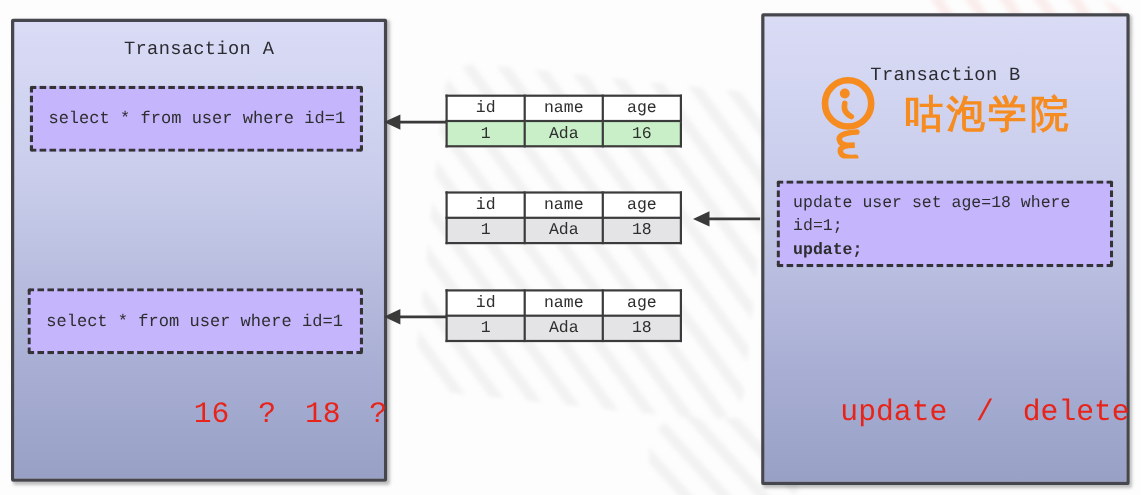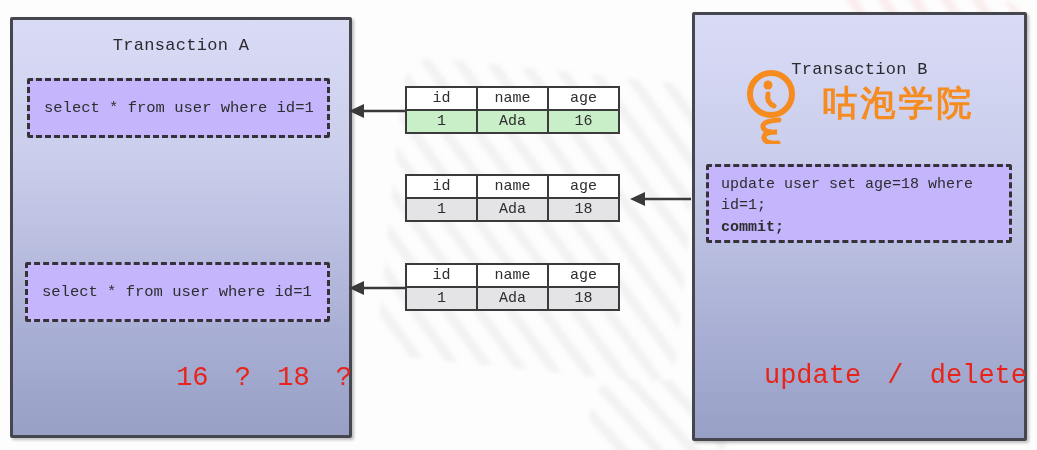--- a/index.html
+++ b/index.html
@@ -101,21 +101,21 @@
       <path d="M34,52 q-17,1 -16,7 q1,6 14,5 q-14,0 -13,6 q1,6 14,5" fill="none" stroke="#f68b1f" stroke-width="5" stroke-linecap="round"></path>
     </svg>
     <div class="logo-text">
       <span class="logo-cn">咕泡学院</span>
     </div>
   </div>
 
   <div class="sqlbox multi" style="left:706px;top:164px;width:306px;height:79px;">
     <div class="sql-line">update user set age=18 where</div>
     <div class="sql-line">id=1;</div>
-    <div class="sql-line bold">commit;</div>
+    <div class="sql-line bold">update;</div>
   </div>
 
   <div class="red-caption" style="left:692px;top:361px;width:335px;">update / delete</div>
 
   <table class="dtable" style="left:405px;top:86px;">
     <tbody>
         <tr class="row-head">
       <td>id</td>
       <td>name</td>
       <td>age</td>

